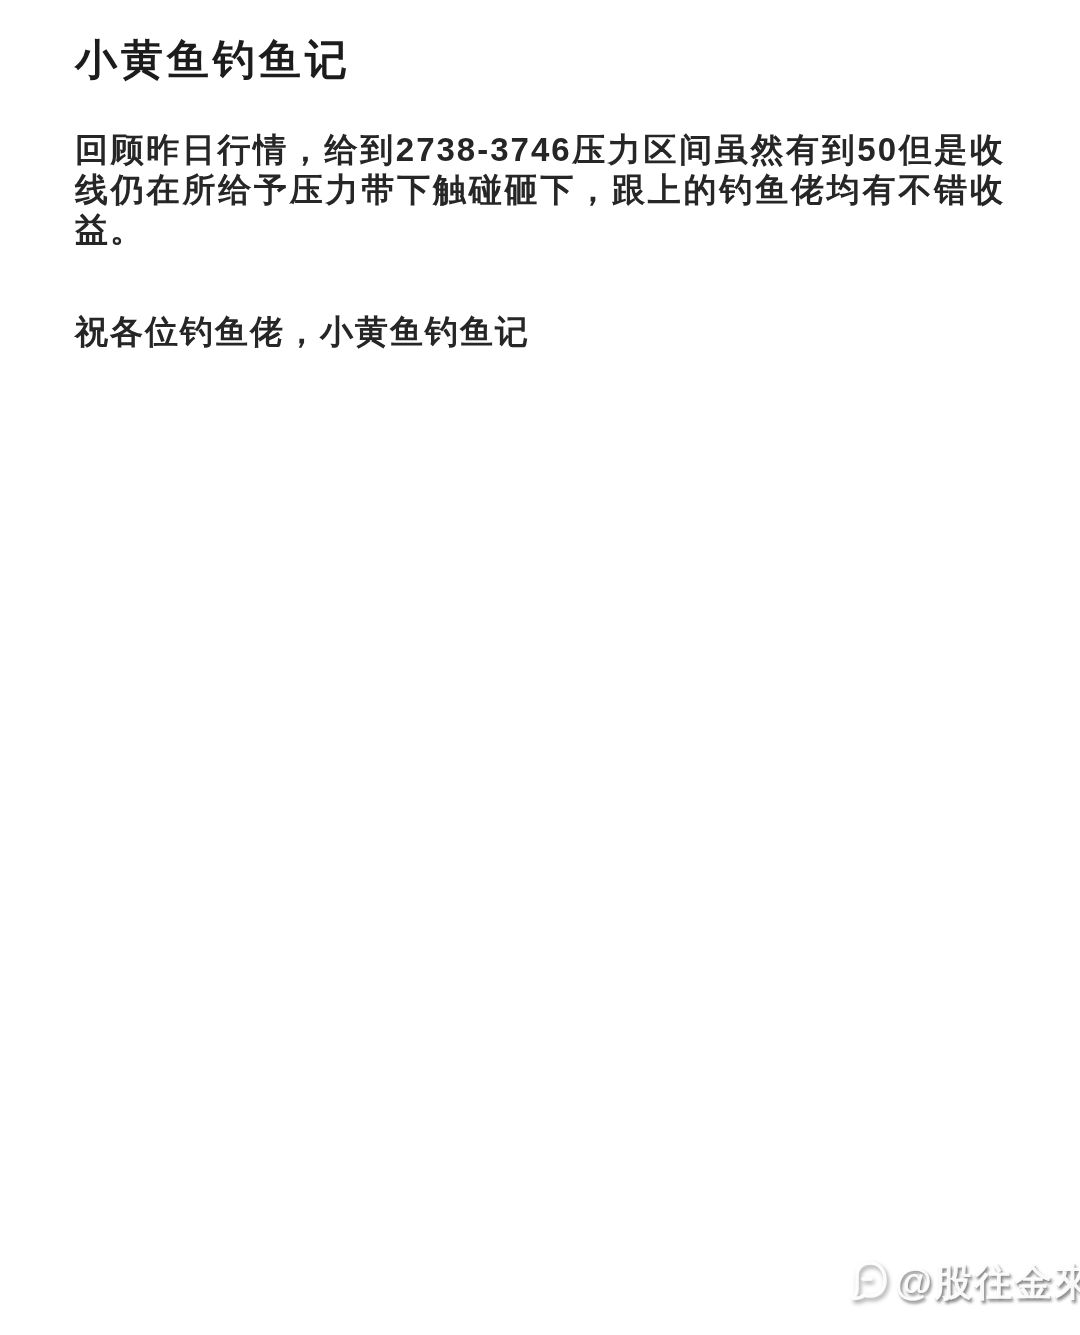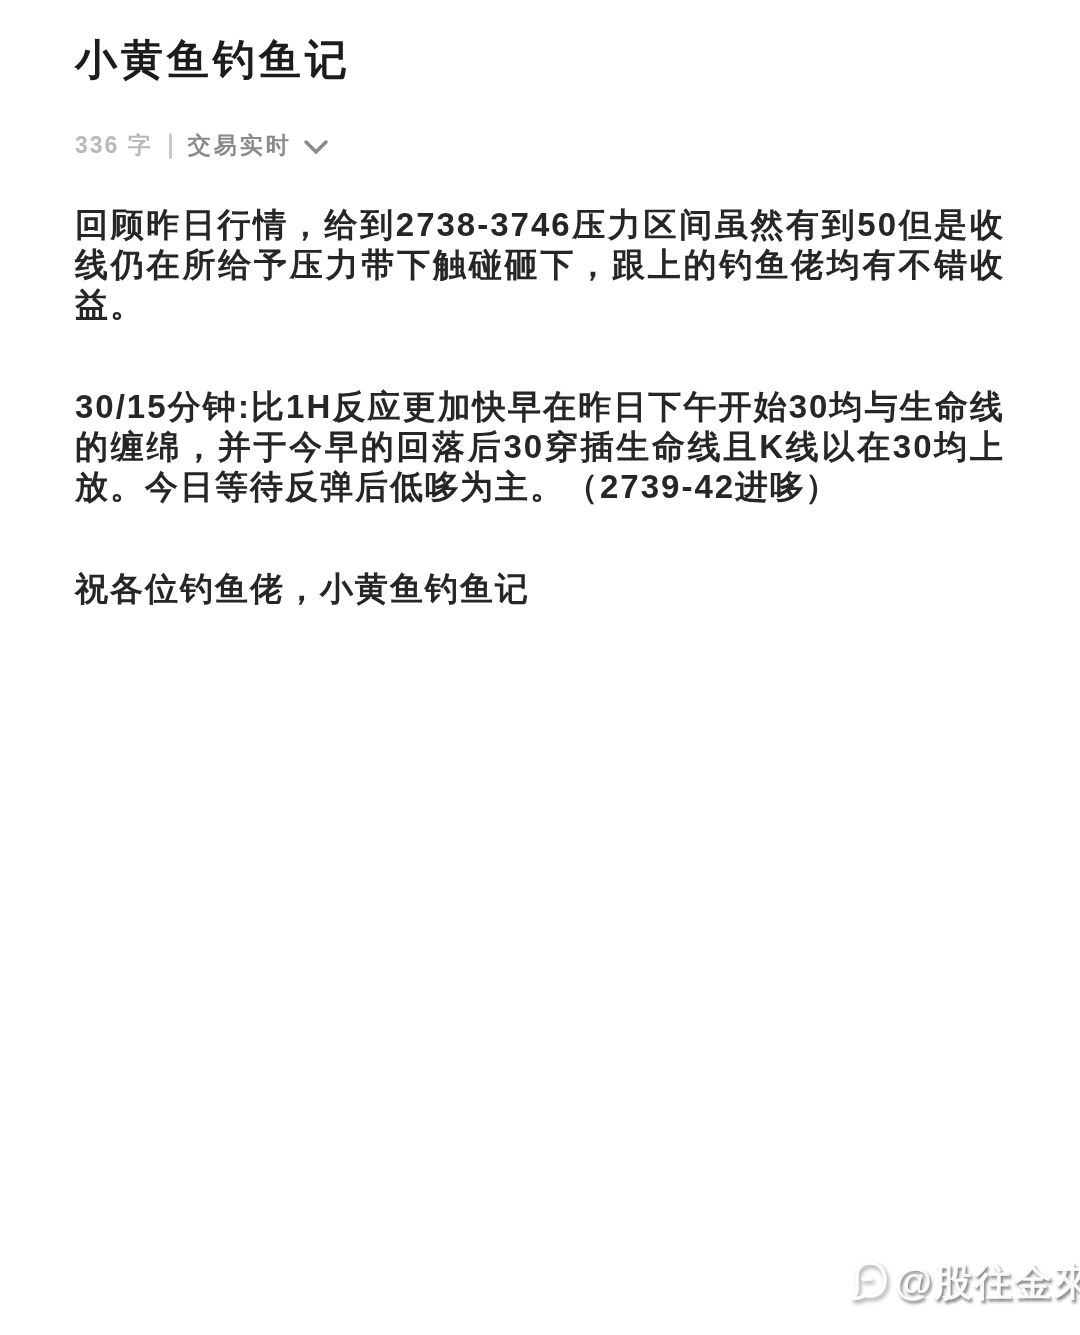--- a/index.html
+++ b/index.html
@@ -76,36 +76,23 @@
     margin-top: 4px;
   }
 </style>
 </head>
 <body>
 
 <div class="page">
 
   <h1 class="title">小黄鱼钓鱼记</h1>
 
-  <div class="meta-row">
-    <span class="word-count">336 字</span>
-    <span class="meta-divider"></span>
-    <span class="channel-selector">
-      <span class="channel-label">交易实时</span>
-      <span class="chevron">
-        <svg width="24" height="15" viewBox="0 0 24 15">
-          <polyline points="2,2 12,12 22,2" fill="none" stroke="#8a8a8a" stroke-width="3.5" stroke-linecap="round" stroke-linejoin="round"></polyline>
-        </svg>
-      </span>
-    </span>
-  </div>
 
   <div class="article">
     <p>回顾昨日行情，给到2738-3746压力区间虽然有到50但是收线仍在所给予压力带下触碰砸下，跟上的钓鱼佬均有不错收益。</p>
-    <p>30/15分钟:比1H反应更加快早在昨日下午开始30均与生命线的缠绵，并于今早的回落后30穿插生命线且K线以在30均上放。今日等待反弹后低哆为主。（2739-42进哆）</p>
     <p>祝各位钓鱼佬，小黄鱼钓鱼记</p>
   </div>
 
   <div class="watermark">
     <span class="watermark-icon">
       <svg width="42" height="46" viewBox="0 0 42 46">
         <path d="M21 4 C13 4 8 9 8 16 L8 30 C8 33 7 36 4 39 C9 40 13 38 15 36 C17 37 19 37 21 37 C30 37 36 31 36 21 C36 11 30 4 21 4 Z" fill="none" stroke="rgba(255,255,255,0.94)" stroke-width="3.5" stroke-linejoin="round"></path>
         <line x1="14" y1="20" x2="22" y2="20" stroke="rgba(255,255,255,0.94)" stroke-width="3.5" stroke-linecap="round"></line>
       </svg>
     </span>

